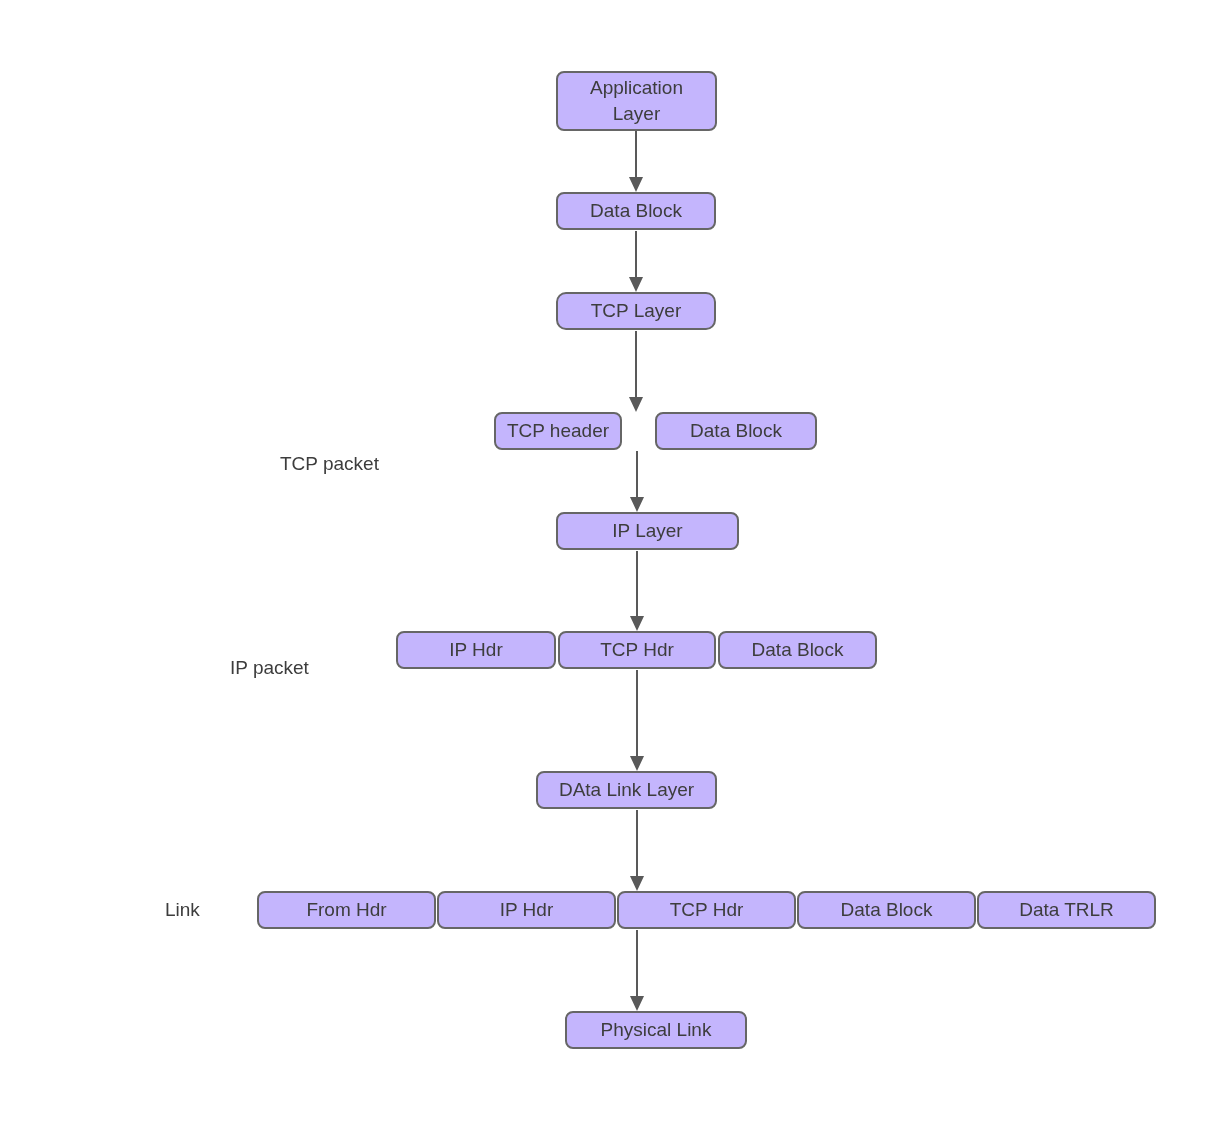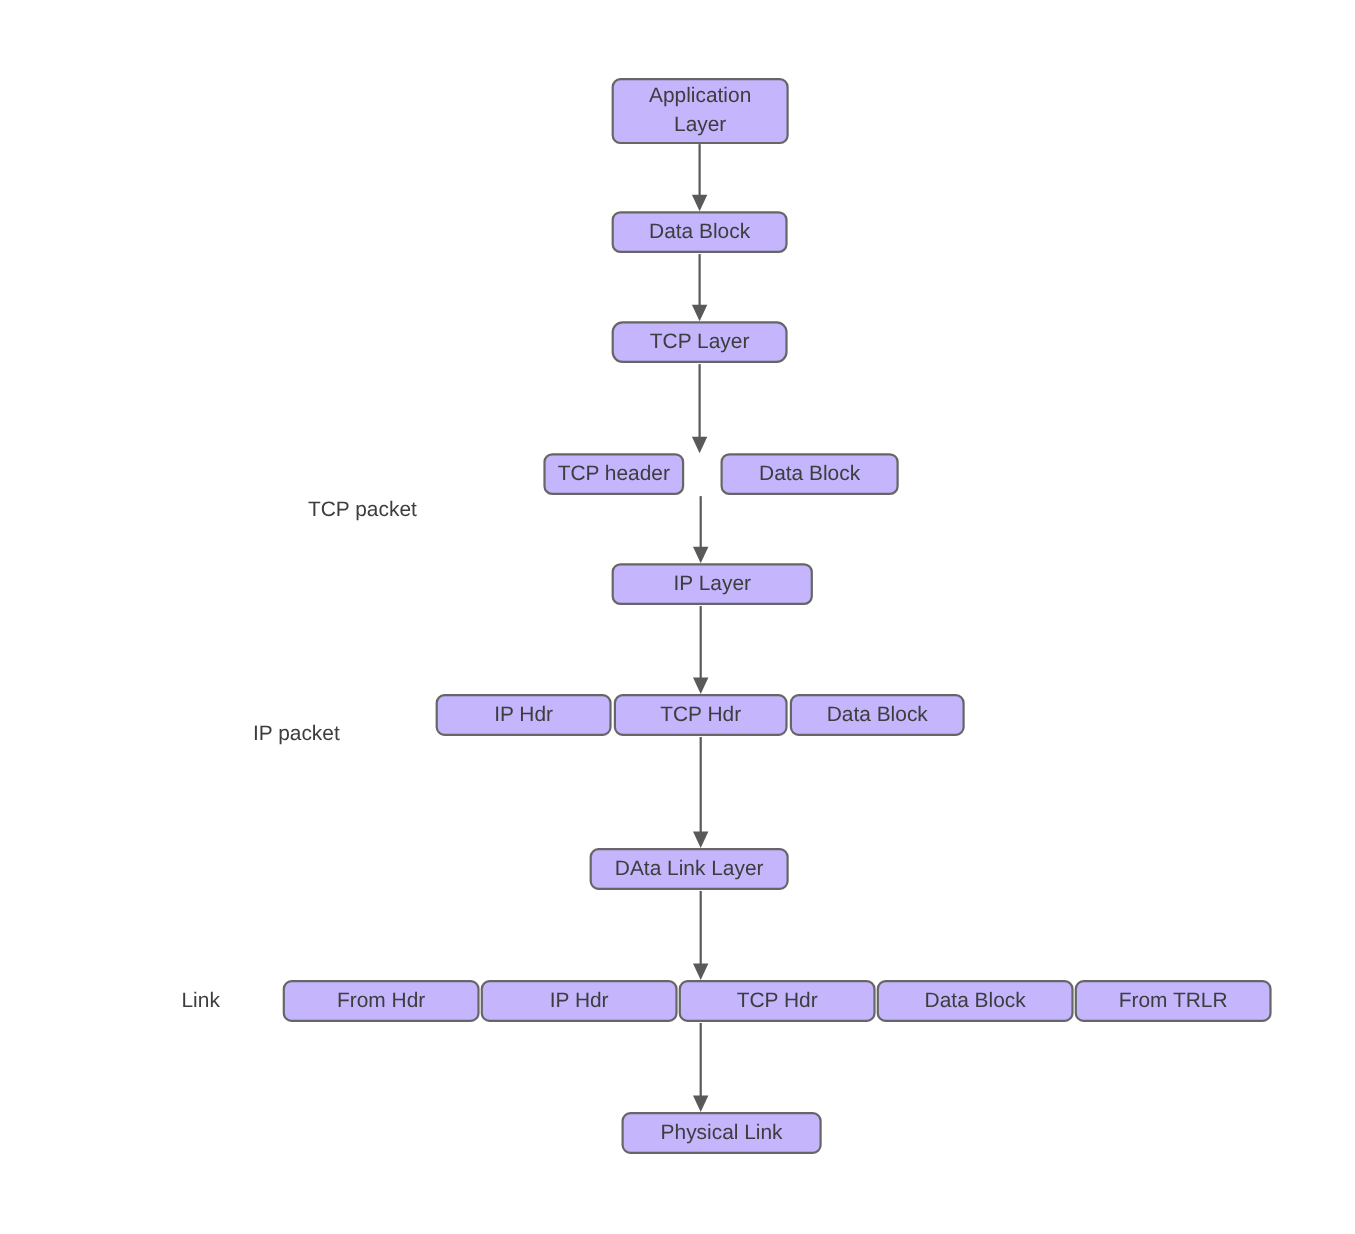--- a/index.html
+++ b/index.html
@@ -100,21 +100,21 @@
   <span class="side-label" style="left:165px; top:898px;">Link</span>
 
   <div class="node" style="left:257px; top:891px; width:179px; height:38px;text-align:right;">From Hdr</div>
 
   <div class="node" style="left:437px; top:891px; width:179px; height:38px;">IP Hdr</div>
 
   <div class="node" style="left:617px; top:891px; width:179px; height:38px;">TCP Hdr</div>
 
   <div class="node" style="left:797px; top:891px; width:179px; height:38px;">Data Block</div>
 
-  <div class="node" style="left:977px; top:891px; width:179px; height:38px;">From TRLR</div>
+  <div class="node" style="left:977px; top:891px; width:179px; height:38px;">Data TRLR</div>
 
   <div class="node" style="left:565px; top:1011px; width:182px; height:38px;">Physical Link</div>
 
   <div class="arrow" style="left:628px; top:131px; height:61px;">
     <div class="shaft"></div>
     <div class="head"></div>
   </div>
 
   <div class="arrow" style="left:628px; top:231px; height:61px;">
     <div class="shaft"></div>

